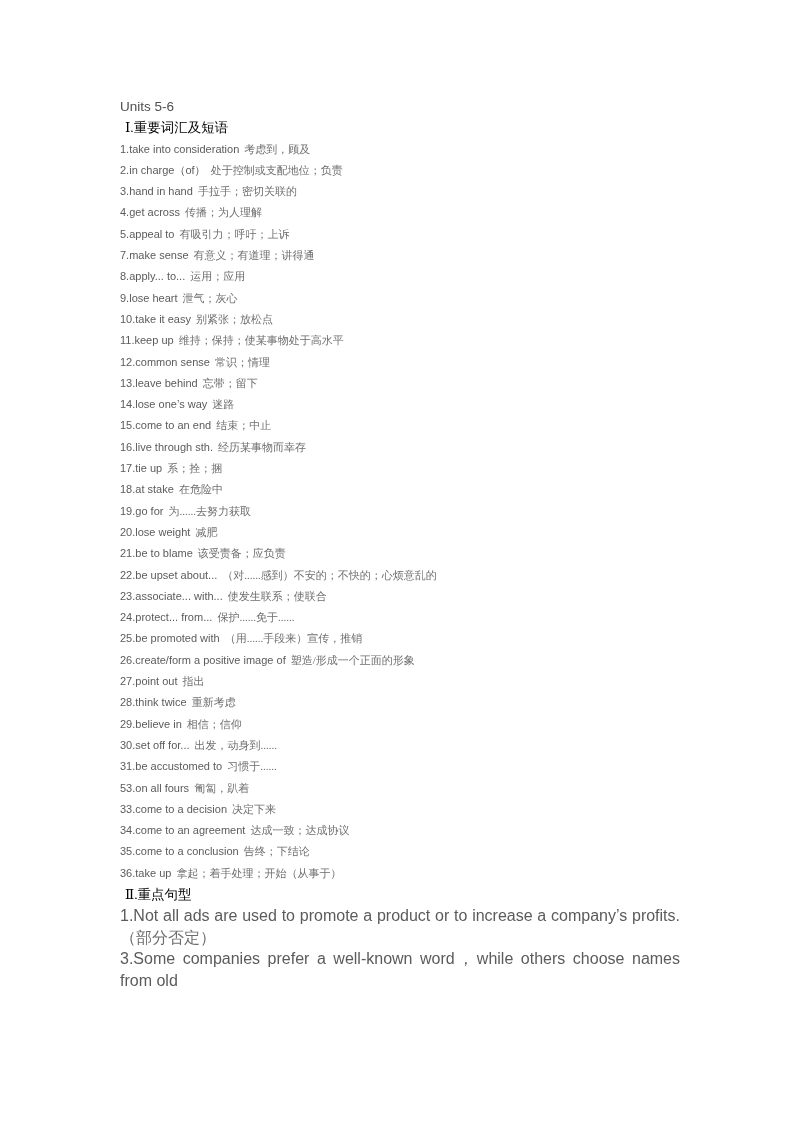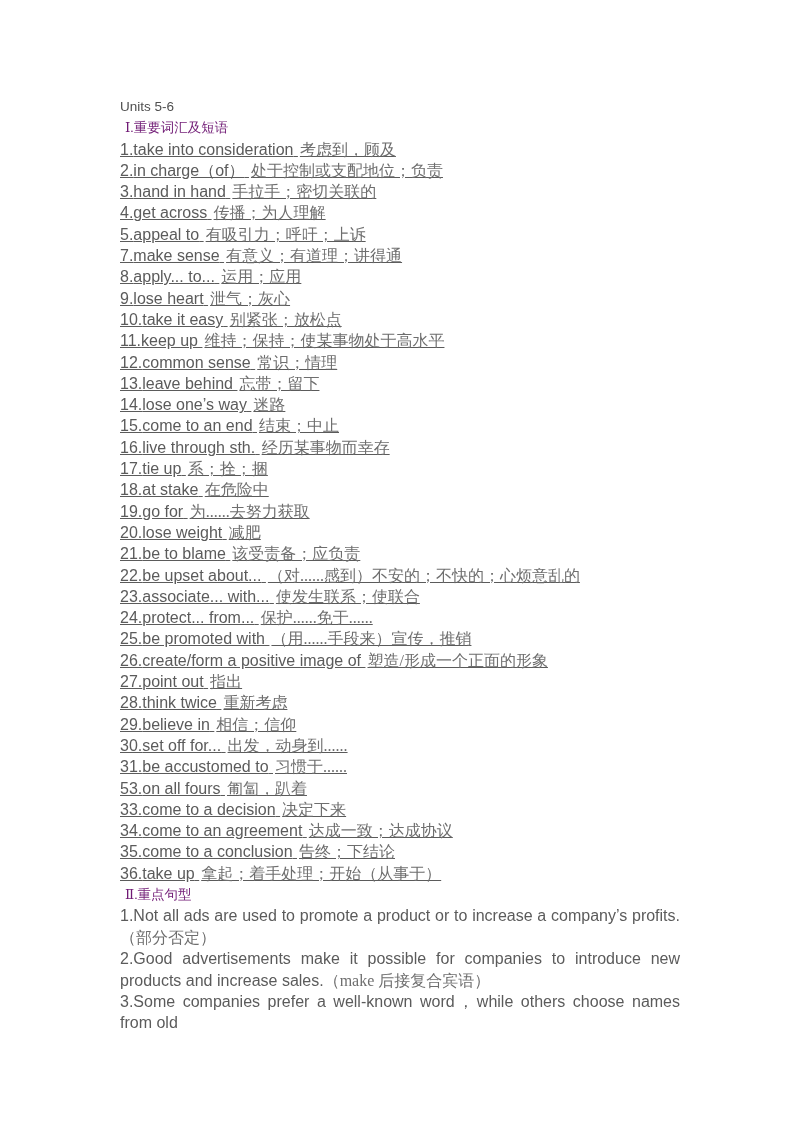--- a/index.html
+++ b/index.html
@@ -30,36 +30,35 @@
   }
   .doc-title {
     font-size: 13.5px;
     line-height: 21.3px;
     color: #4f4f4f;
     white-space: nowrap;
   }
   .section-heading {
     font-size: 13.5px;
     line-height: 21.3px;
-    color: #701a75;
+    color: #000000;
     padding-left: 5px;
     font-family: "Liberation Serif", "DejaVu Serif", serif;
     white-space: nowrap;
   }
   .vocab-list {
     list-style: none;
     margin: 0;
     padding: 0;
   }
   .vocab-item {
-    font-size: 16px;
+    font-size: 11px;
     line-height: 21.3px;
     color: #5b5b5b;
     white-space: nowrap;
-    text-decoration: underline;
   }
   .vocab-item .en {
     font-family: "Liberation Sans", "DejaVu Sans", sans-serif;
   }
   .vocab-item .zh {
     font-family: "Liberation Serif", "DejaVu Serif", serif;
     color: #6e6e6e;
     margin-left: 2px;
   }
   .sentence-list {
@@ -125,18 +124,17 @@
       <li class="vocab-item"><span class="en">33.</span><span class="en">come to a decision</span> <span class="zh">决定下来</span></li>
       <li class="vocab-item"><span class="en">34.</span><span class="en">come to an agreement</span> <span class="zh">达成一致；达成协议</span></li>
       <li class="vocab-item"><span class="en">35.</span><span class="en">come to a conclusion</span> <span class="zh">告终；下结论</span></li>
       <li class="vocab-item"><span class="en">36.</span><span class="en">take up</span> <span class="zh">拿起；着手处理；开始（从事于）</span></li>
     </ul>
 
     <div class="section-heading">Ⅱ.重点句型</div>
 
     <ul class="sentence-list">
       <li class="sentence-item"><span>1.</span><span>Not all ads are used to promote a product or to increase a company’s profits.</span><span class="zh">（部分否定）</span></li>
-      <li class="sentence-item"><span>2.</span><span>Good advertisements make it possible for companies to introduce new products and increase sales.</span><span class="zh">（make 后接复合宾语）</span></li>
       <li class="sentence-item"><span>3.</span><span>Some companies prefer a well-known word，while others choose names from old</span><span class="zh"></span></li>
     </ul>
 
   </div>
 </div>
 
 </body></html>

